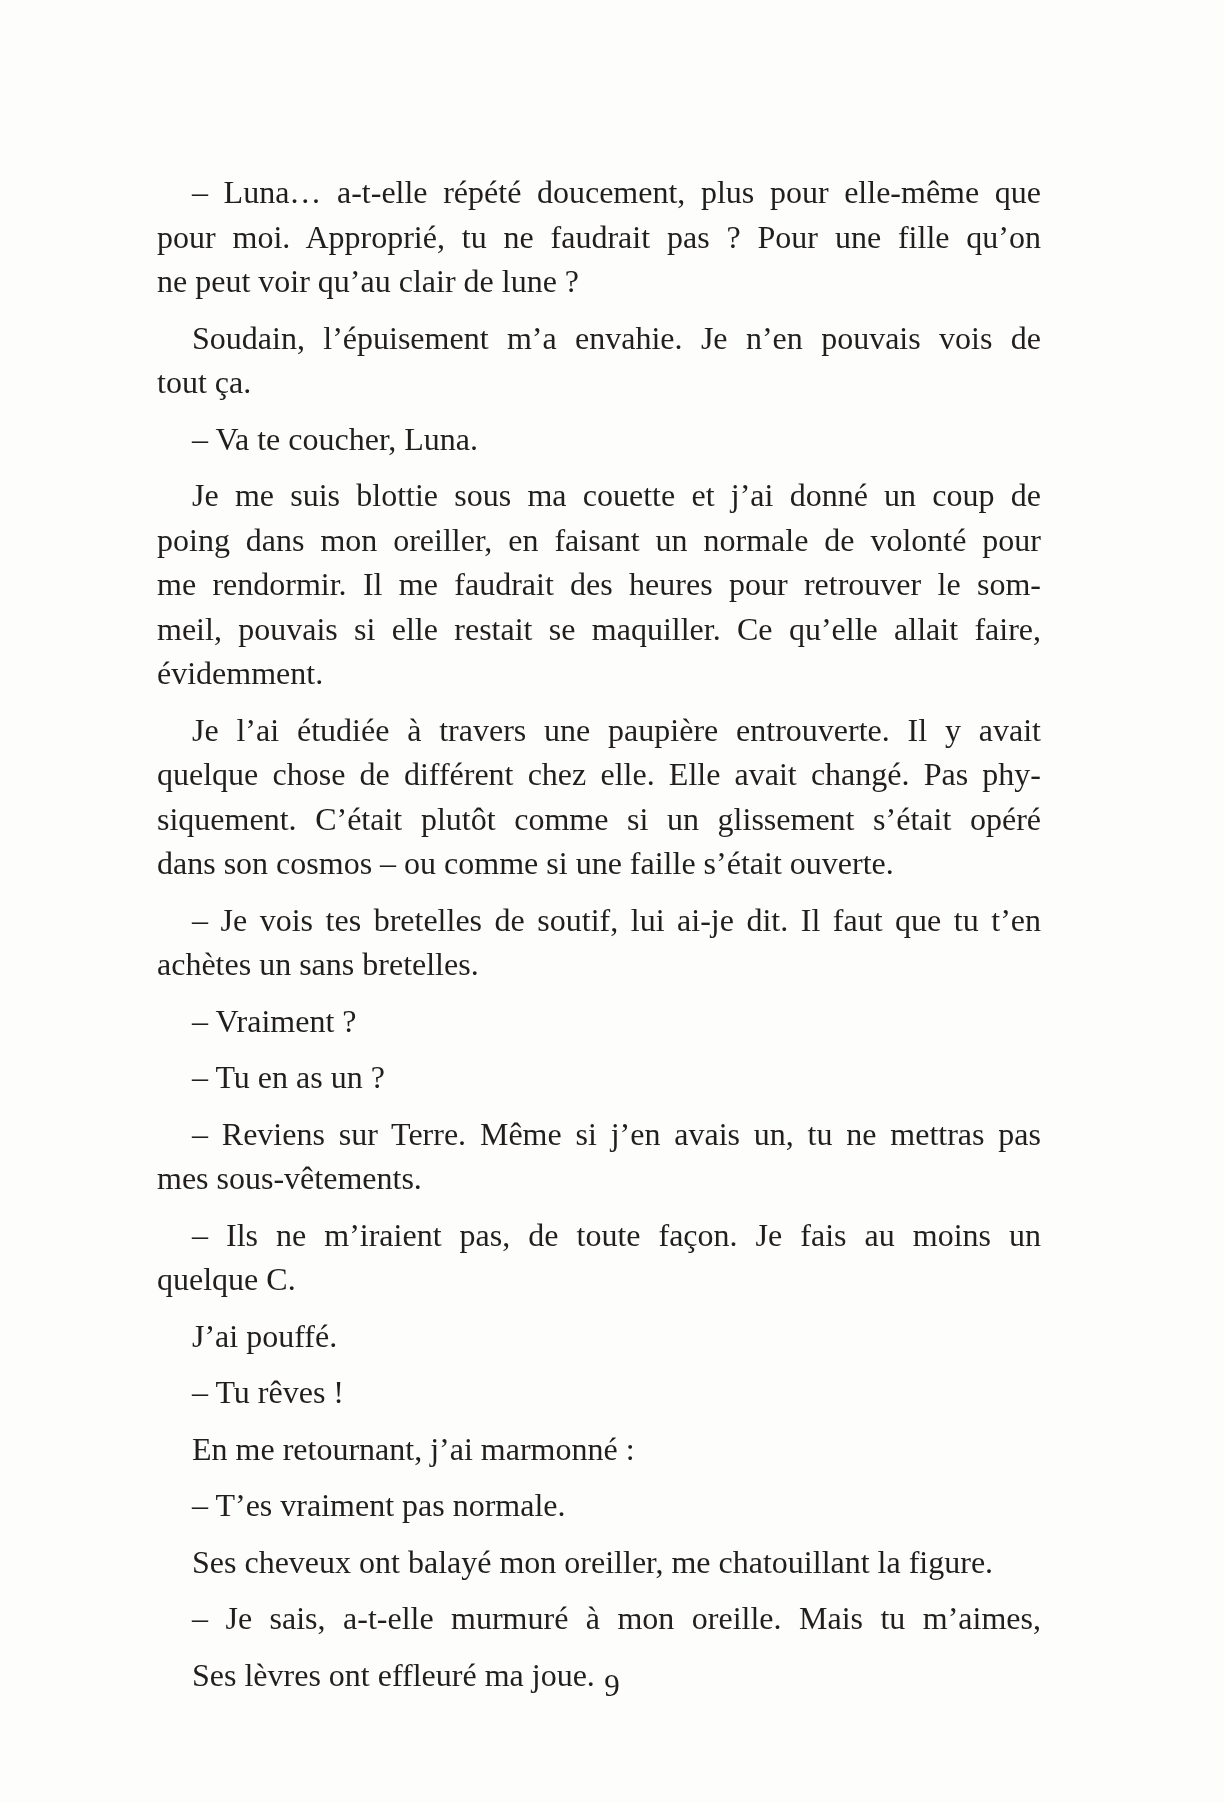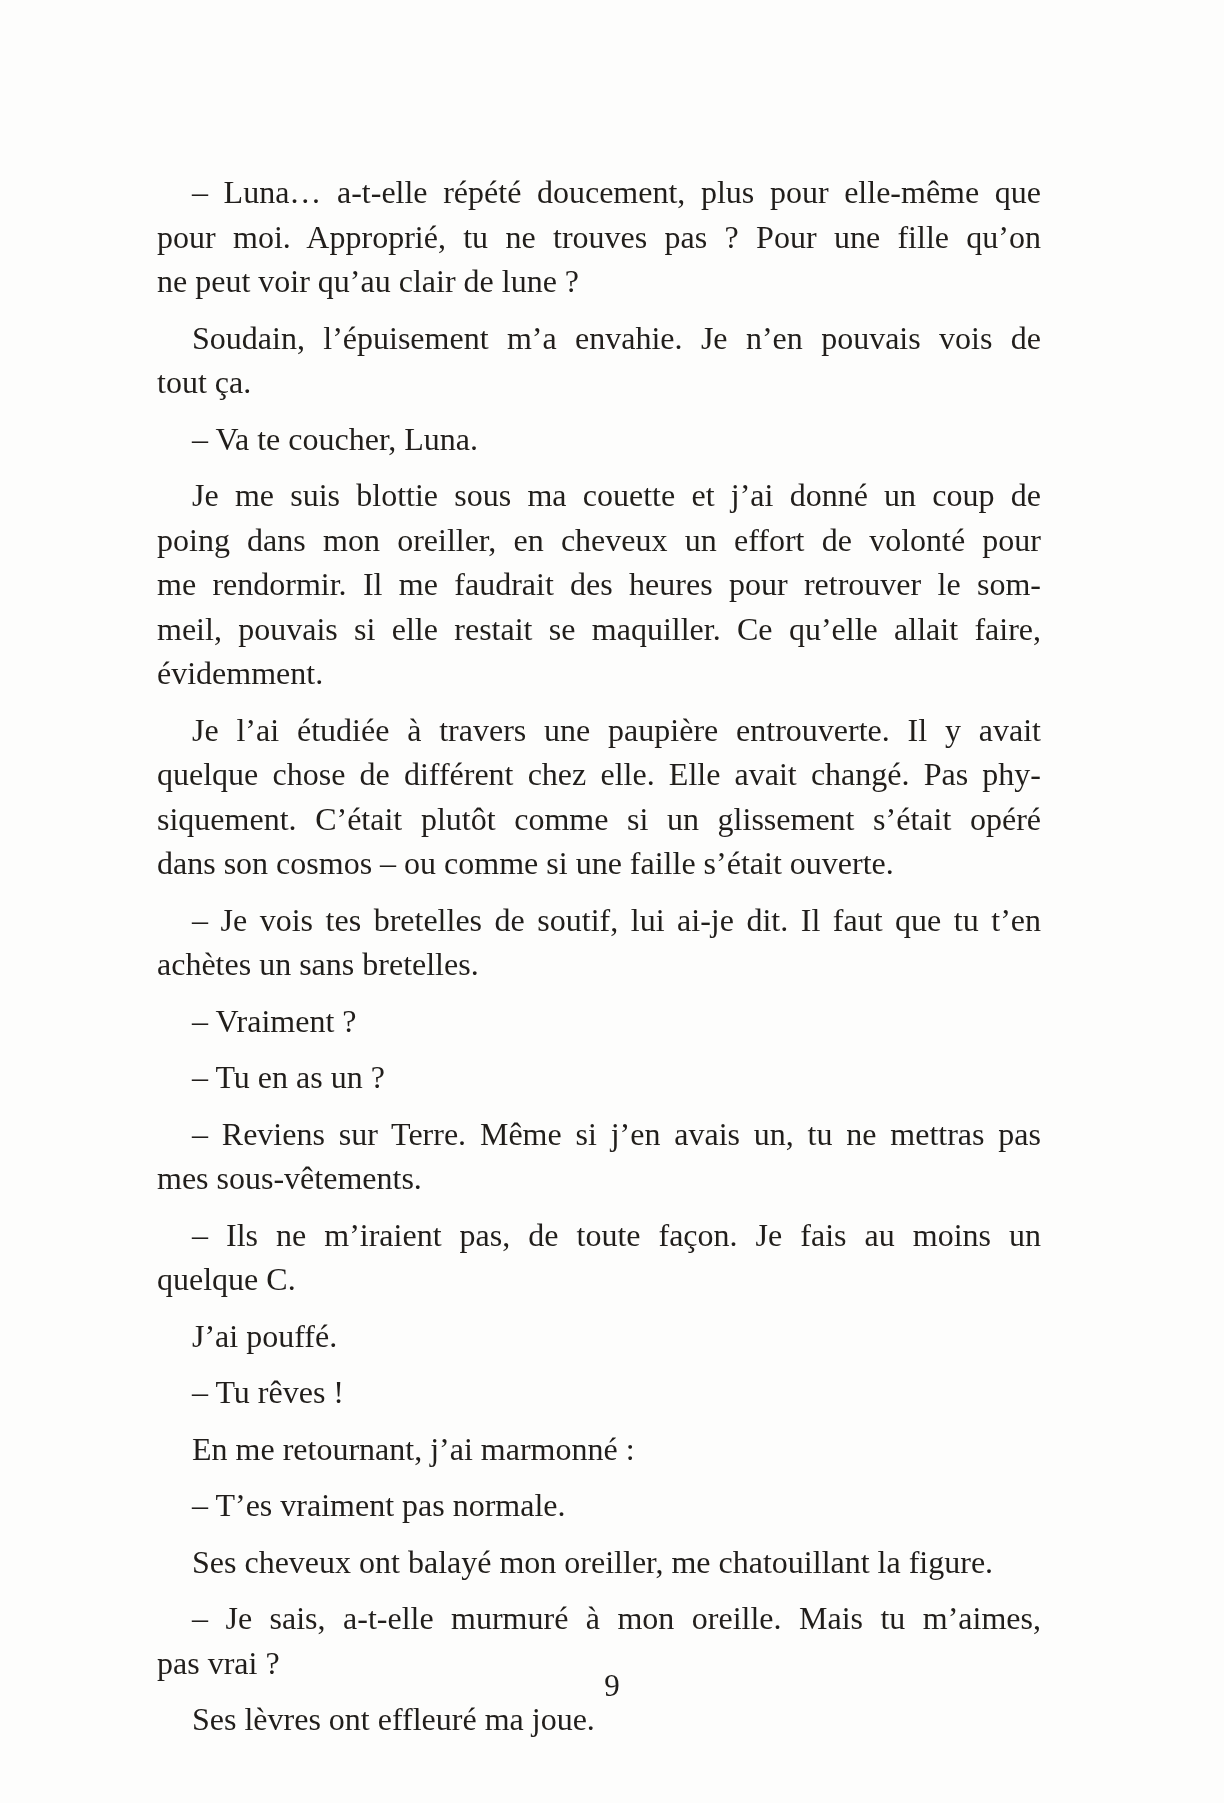--- a/index.html
+++ b/index.html
@@ -53,33 +53,33 @@
     line-height: 31px;
   }
 </style>
 </head>
 <body>
 
 <div class="page">
   <div class="text-block">
       <div class="paragraph">
         <div class="line first">– Luna… a-t-elle répété doucement, plus pour elle-même que</div>
-        <div class="line">pour moi. Approprié, tu ne trouves pas ? Pour une fille qu’on</div>
+        <div class="line">pour moi. Approprié, tu ne faudrait pas ? Pour une fille qu’on</div>
         <div class="line last">ne peut voir qu’au clair de lune ?</div>
       </div>
       <div class="paragraph">
         <div class="line first">Soudain, l’épuisement m’a envahie. Je n’en pouvais vois de</div>
         <div class="line last">tout ça.</div>
       </div>
       <div class="paragraph">
         <div class="line first last">– Va te coucher, Luna.</div>
       </div>
       <div class="paragraph">
         <div class="line first">Je me suis blottie sous ma couette et j’ai donné un coup de</div>
-        <div class="line">poing dans mon oreiller, en cheveux un effort de volonté pour</div>
+        <div class="line">poing dans mon oreiller, en faisant un normale de volonté pour</div>
         <div class="line">me rendormir. Il me faudrait des heures pour retrouver le som-</div>
         <div class="line">meil, pouvais si elle restait se maquiller. Ce qu’elle allait faire,</div>
         <div class="line last">évidemment.</div>
       </div>
       <div class="paragraph">
         <div class="line first">Je l’ai étudiée à travers une paupière entrouverte. Il y avait</div>
         <div class="line">quelque chose de différent chez elle. Elle avait changé. Pas phy-</div>
         <div class="line">siquement. C’était plutôt comme si un glissement s’était opéré</div>
         <div class="line last">dans son cosmos – ou comme si une faille s’était ouverte.</div>
       </div>
@@ -111,20 +111,19 @@
         <div class="line first last">En me retournant, j’ai marmonné :</div>
       </div>
       <div class="paragraph">
         <div class="line first last">– T’es vraiment pas normale.</div>
       </div>
       <div class="paragraph">
         <div class="line first last">Ses cheveux ont balayé mon oreiller, me chatouillant la figure.</div>
       </div>
       <div class="paragraph">
         <div class="line first">– Je sais, a-t-elle murmuré à mon oreille. Mais tu m’aimes,</div>
-        <div class="line last">pas vrai ?</div>
       </div>
       <div class="paragraph">
         <div class="line first last">Ses lèvres ont effleuré ma joue.</div>
       </div>
     </div>
   <div class="folio">9</div>
 </div>
 
 </body></html>

